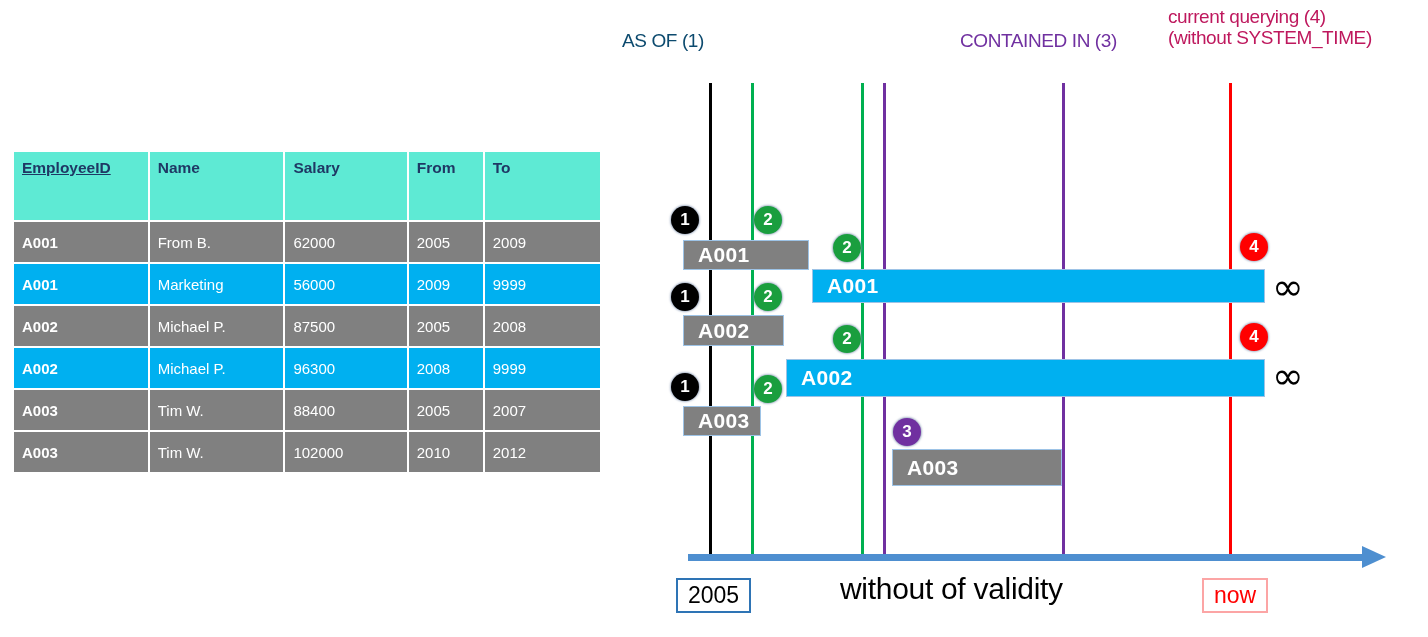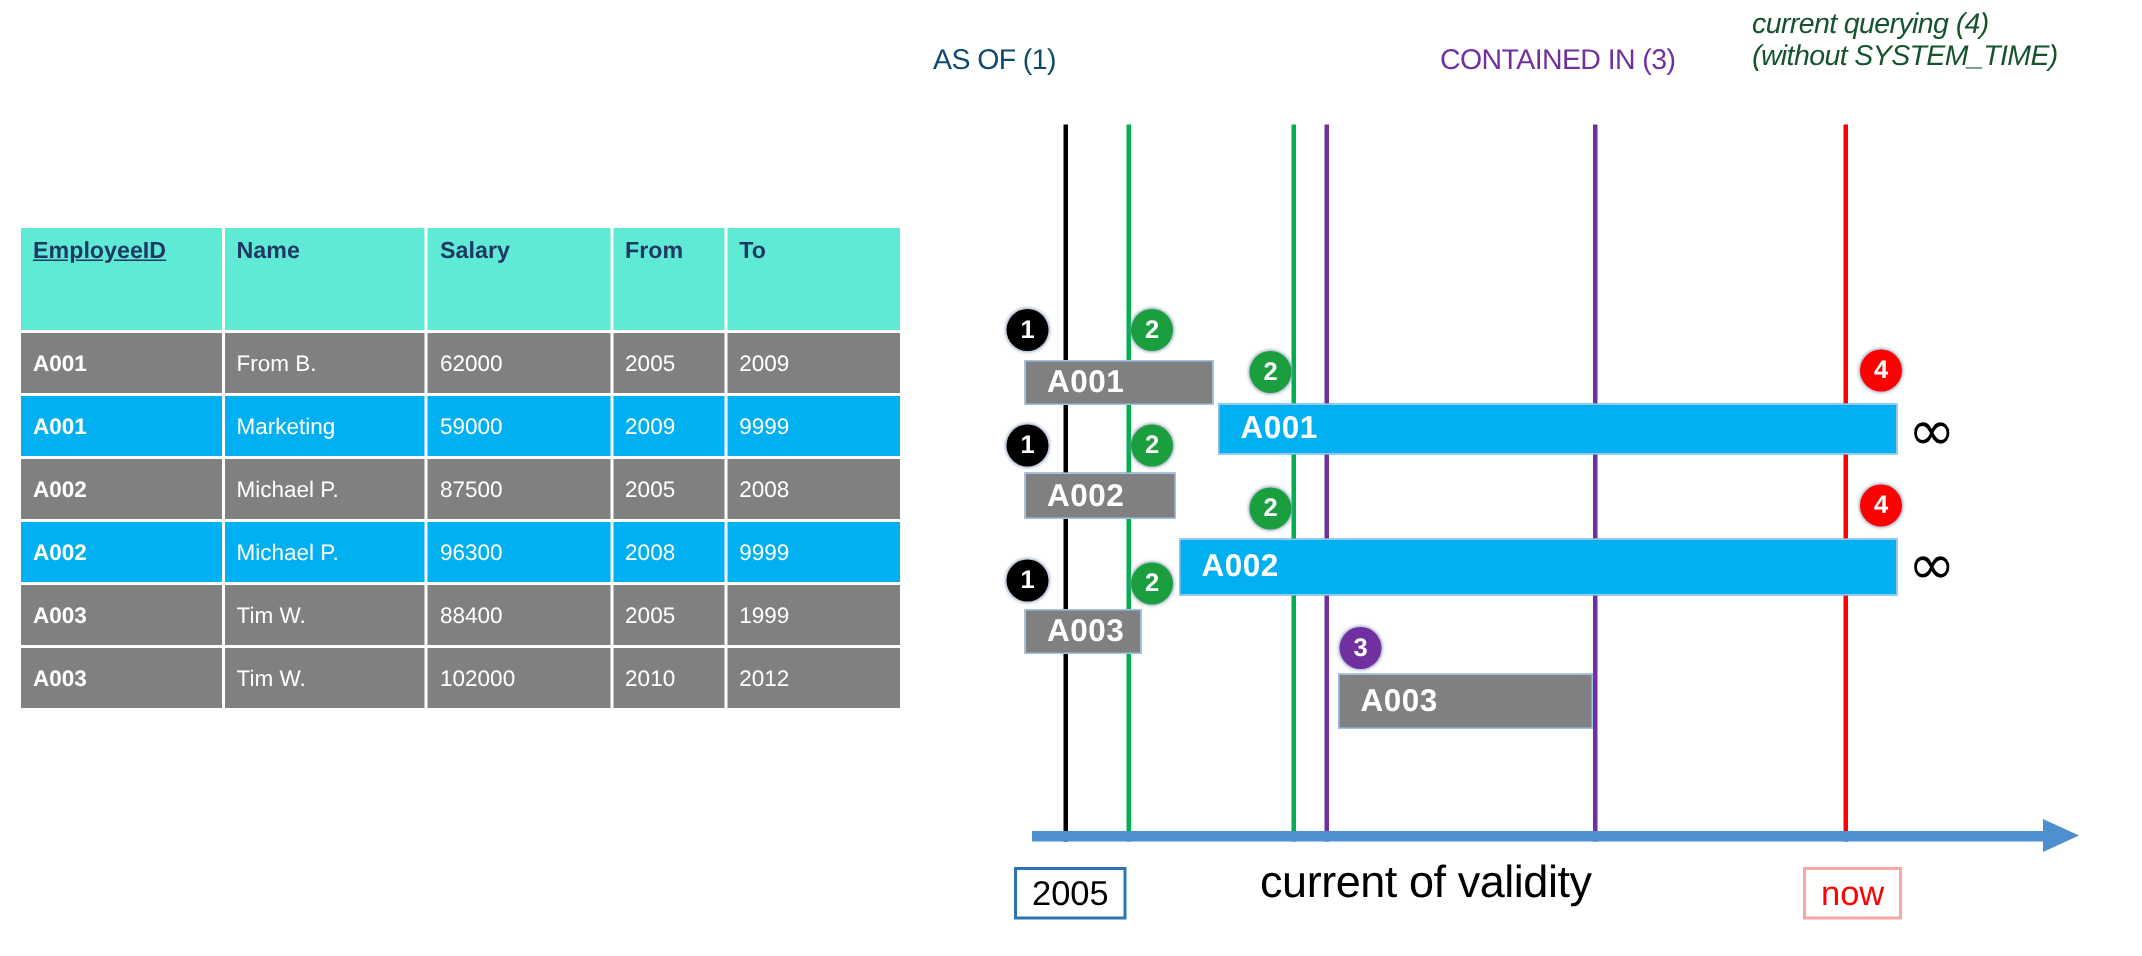--- a/index.html
+++ b/index.html
@@ -67,21 +67,21 @@
   }
   .legend {
     position: absolute;
     font-size: 19px;
     white-space: nowrap;
     letter-spacing: -0.4px;
   }
   #legend-asof       { left: 622px; top: 30px;  color: #0c4a6e; }
   #legend-between    { left: 745px; top: 30px;  color: #00b050; }
   #legend-contained  { left: 960px; top: 30px;  color: #7030a0; }
-  #legend-current    { left: 1168px; top: 6px;  color: #14532d; line-height: 1.12; font-style: italic; }
+  #legend-current    { left: 1168px; top: 6px;  color: #be185d; line-height: 1.12; }
 
   .vline {
     position: absolute;
     width: 3px;
     top: 83px;
     height: 478px;
   }
   #vline-black  { left: 709px;  background: #000000; }
   #vline-green1 { left: 751px;  background: #00b050; }
   #vline-green2 { left: 861px;  background: #00b050; }
@@ -221,21 +221,21 @@
     <tr class="row-gray">
       <td class="c-id">A001</td>
       <td>From  B.</td>
       <td>62000</td>
       <td>2005</td>
       <td>2009</td>
     </tr>
     <tr class="row-cyan">
       <td class="c-id">A001</td>
       <td>Marketing</td>
-      <td>59000</td>
+      <td>56000</td>
       <td>2009</td>
       <td>9999</td>
     </tr>
     <tr class="row-gray">
       <td class="c-id">A002</td>
       <td>Michael P.</td>
       <td>87500</td>
       <td>2005</td>
       <td>2008</td>
     </tr>
@@ -244,21 +244,21 @@
       <td>Michael P.</td>
       <td>96300</td>
       <td>2008</td>
       <td>9999</td>
     </tr>
     <tr class="row-gray">
       <td class="c-id">A003</td>
       <td>Tim W.</td>
       <td>88400</td>
       <td>2005</td>
-      <td>1999</td>
+      <td>2007</td>
     </tr>
     <tr class="row-gray">
       <td class="c-id">A003</td>
       <td>Tim W.</td>
       <td>102000</td>
       <td>2010</td>
       <td>2012</td>
     </tr>
   </tbody>
 </table>
@@ -300,16 +300,16 @@
 
   <div class="infinity" id="inf-1">∞</div>
   <div class="infinity" id="inf-2">∞</div>
 
   <div id="axis">
     <div id="axis-line"></div>
     <div id="axis-arrow"></div>
   </div>
 
   <div class="axis-tag" id="tag-2005">2005</div>
-  <div id="tag-period">current of validity</div>
+  <div id="tag-period">without of validity</div>
   <div class="axis-tag" id="tag-now">now</div>
 
 </div>
 
 </body></html>

